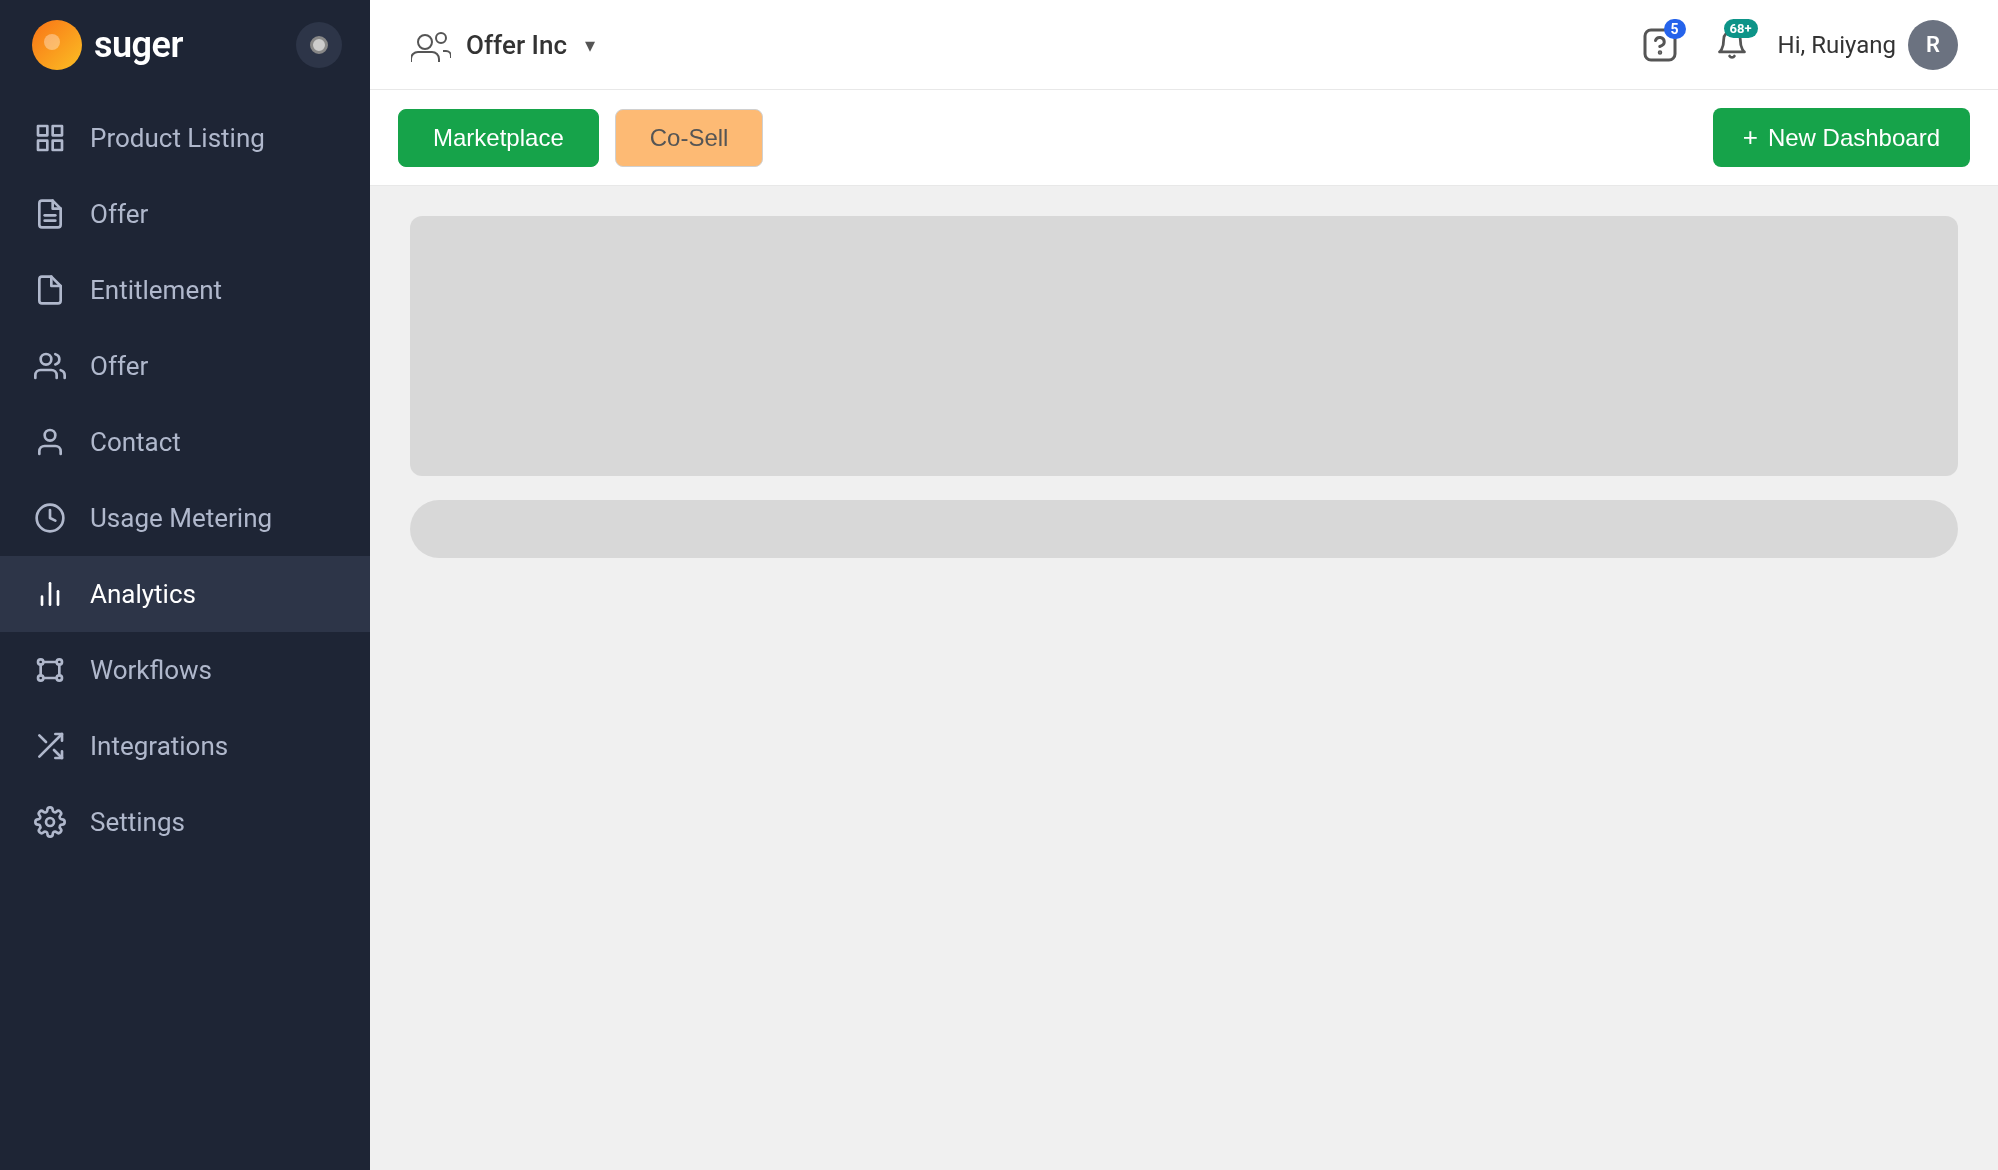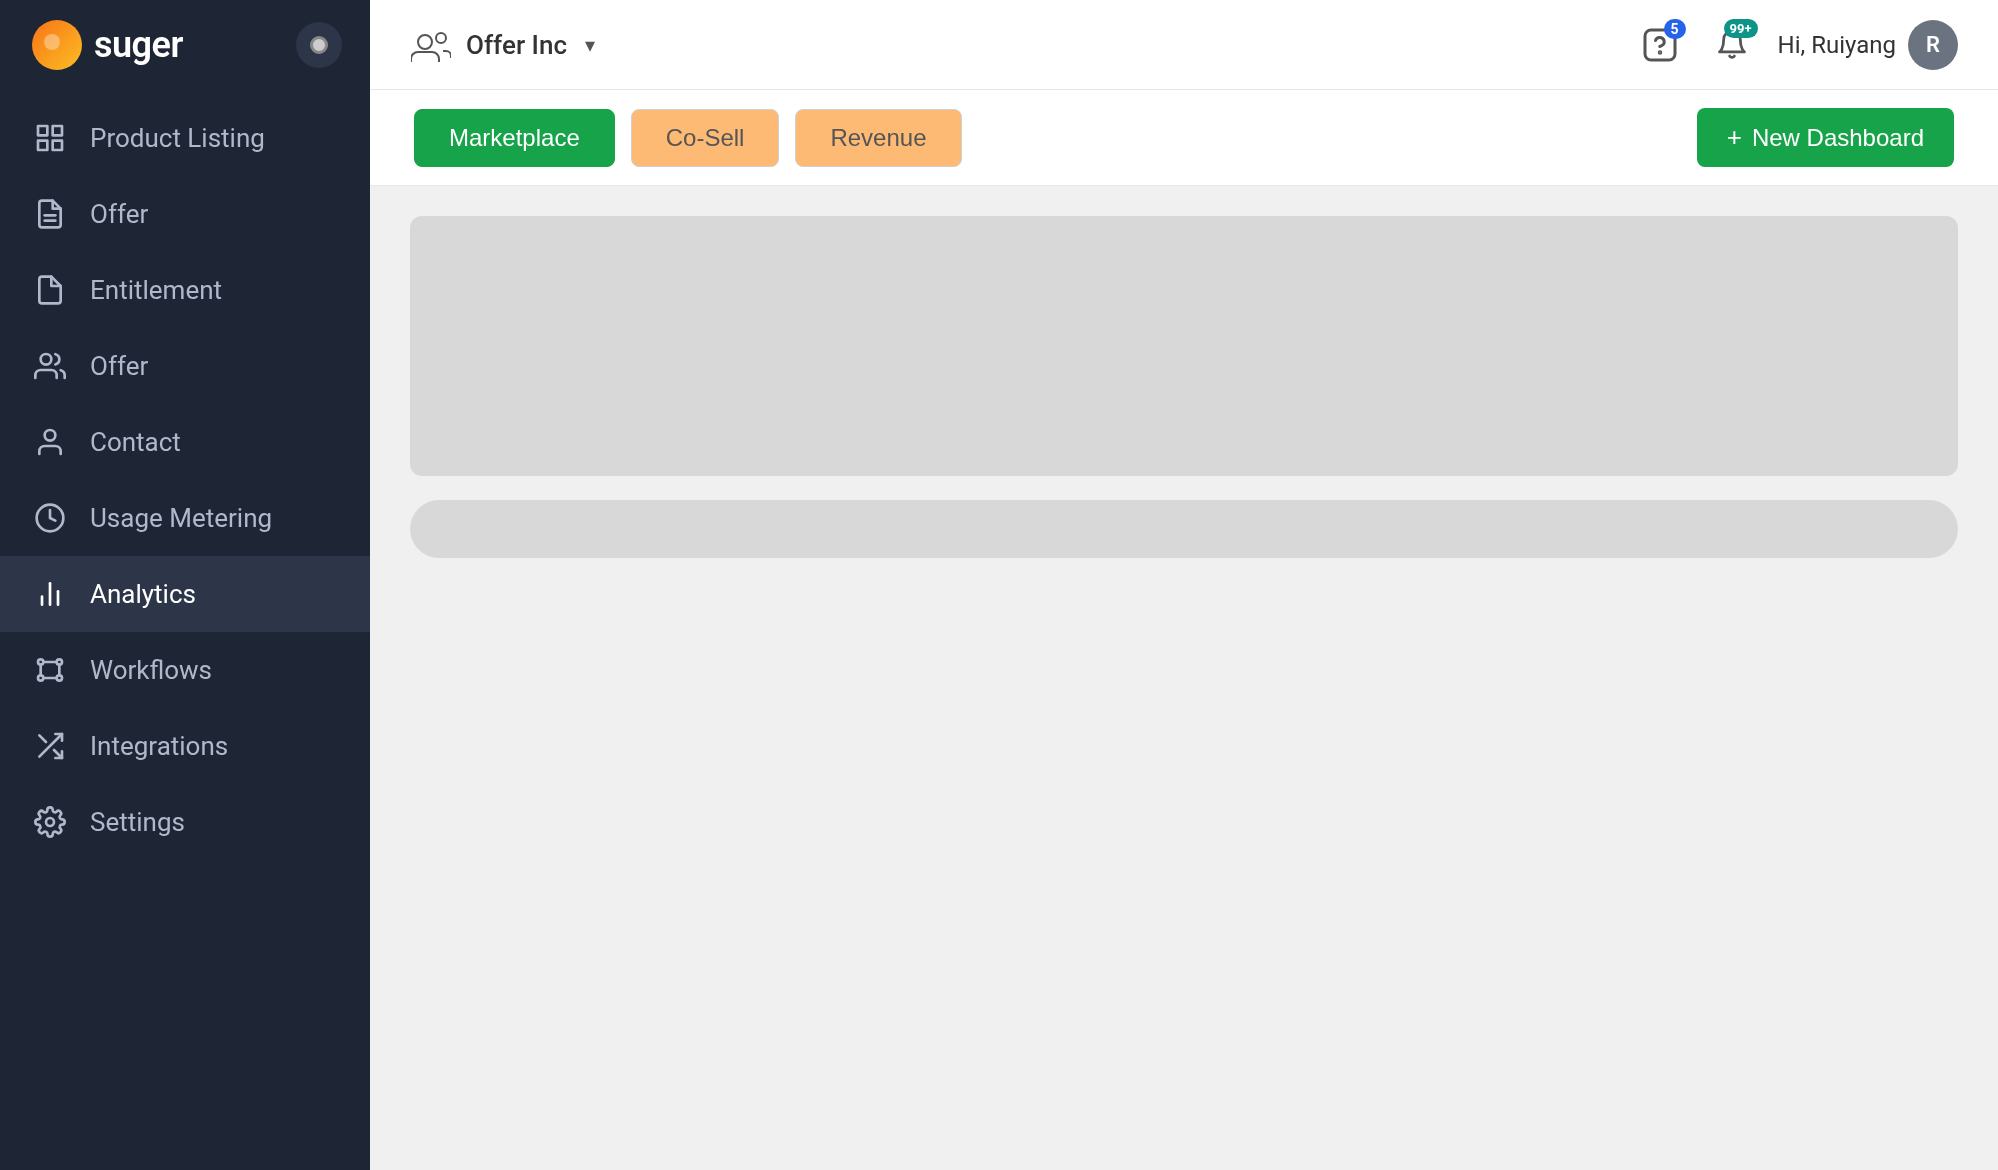--- a/index.html
+++ b/index.html
@@ -218,21 +218,21 @@
     .content {
       flex: 1;
       display: flex;
       flex-direction: column;
       overflow: hidden;
     }
 
     
     .tabs-bar {
       background: white;
-      padding: 18px 44px;
+      padding: 18px 28px;
       display: flex;
       align-items: center;
       gap: 16px;
       border-bottom: 1px solid #e8e8e8;
     }
 
     .tab-btn {
       padding: 14px 34px;
       border-radius: 8px;
       border: 1.5px solid #d0d0d0;
@@ -487,36 +487,35 @@
           <circle cx="12" cy="17" r="0.5" fill="#555"></circle>
         </svg>
         <span class="badge badge-blue">5</span>
       </div>
 
       <div class="icon-btn">
         <svg width="34" height="36" viewBox="0 0 24 26" fill="none" stroke="#555" stroke-width="2" stroke-linecap="round" stroke-linejoin="round">
           <path d="M18 9A6 6 0 0 0 6 9c0 7-3 9-3 9h18s-3-2-3-9"></path>
           <path d="M13.73 21a2 2 0 0 1-3.46 0"></path>
         </svg>
-        <span class="badge badge-teal" style="font-size:13px;">99+</span>
+        <span class="badge badge-teal" style="font-size:13px;">68+</span>
       </div>
 
       <div class="user-greeting">
         <span>Hi, Ruiyang</span>
         <div class="user-avatar">R</div>
       </div>
     </div>
   </header>
 
   <div class="content">
 
     <div class="tabs-bar">
       <button class="tab-btn active">Marketplace</button>
       <button class="tab-btn">Co-Sell</button>
-      <button class="tab-btn">Revenue</button>
 
       <div class="tabs-spacer"></div>
 
       <button class="new-dashboard-btn">
         <span style="font-size:26px;font-weight:300;">+</span>
         <span>New Dashboard</span>
       </button>
 
     </div>
 

